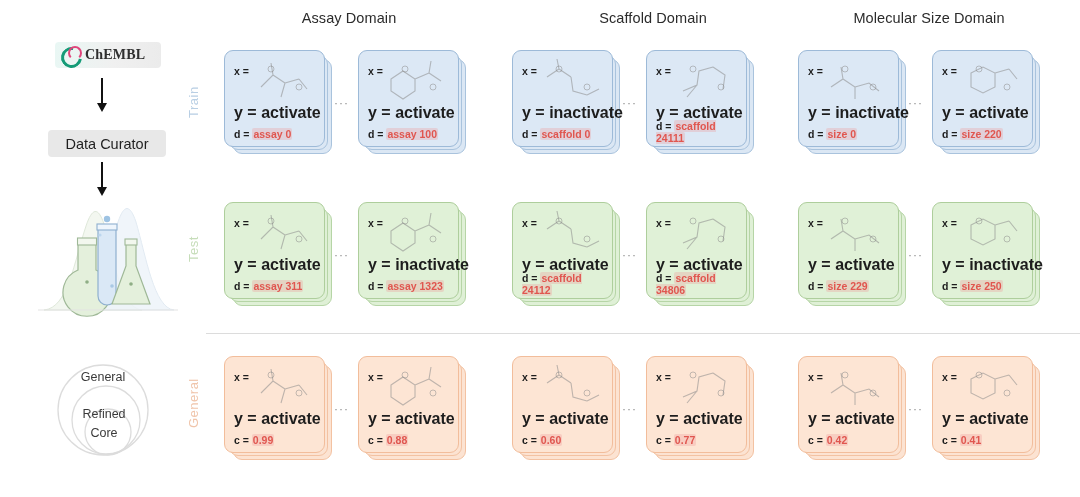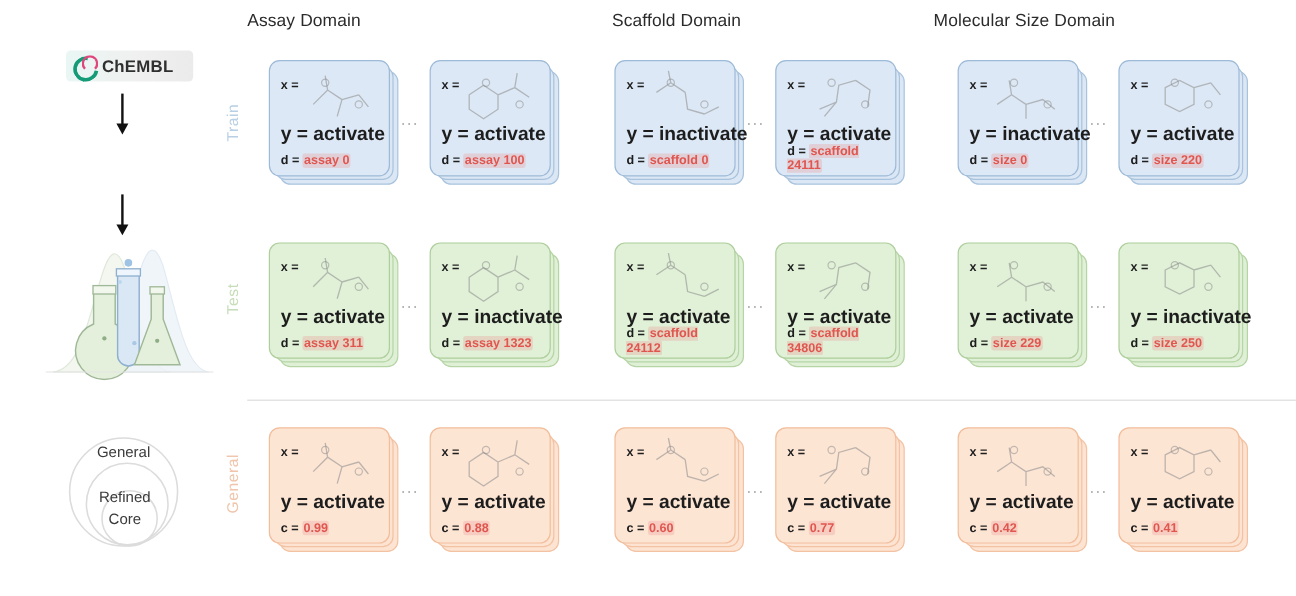--- a/index.html
+++ b/index.html
@@ -9,35 +9,36 @@
     font-family:"Liberation Sans","DejaVu Sans",sans-serif;
     overflow:hidden;
     position:relative;
   }
 
   
   .col-headers{position:absolute;top:0;left:206px;width:874px;height:34px;}
   .col-header{
     position:absolute;top:10px;
     font-size:14.5px;color:#2b2b2b;letter-spacing:.1px;
-    text-align:left;white-space:nowrap;
+    text-align:center;white-space:nowrap;
   }
   .ch0{left:0;width:286px;}
   .ch1{left:304px;width:286px;}
   .ch2{left:572px;width:302px;}
 
   
   .left-col{position:absolute;left:0;top:0;width:206px;height:497px;}
 
   .chembl-chip{
     position:absolute;left:55px;top:42px;
     width:106px;height:26px;border-radius:4px;
     background:linear-gradient(90deg,#e9f7f4 0%,#f0f0f0 55%,#ebebeb 100%);
     display:flex;align-items:center;gap:5px;padding-left:6px;
     box-sizing:border-box;
+    font-family:Liberation Serif, serif;
   }
   .chembl-logo{width:19px;height:19px;position:relative;flex:0 0 auto;}
   .chembl-logo .c-green{
     position:absolute;left:0;top:1px;width:15px;height:15px;border-radius:50%;
     border:3px solid #159b77;border-right-color:transparent;transform:rotate(-35deg);
   }
   .chembl-logo .c-pink{
     position:absolute;left:7px;top:0px;width:10px;height:10px;border-radius:50%;
     border:2.6px solid #e0457b;border-bottom-color:transparent;
   }
@@ -144,20 +145,23 @@
   <div class="chembl-chip">
     <span class="chembl-logo">
       <span class="c-green"></span>
         <span class="c-pink"></span>
     </span>
     <span class="chembl-text">ChEMBL</span>
   </div>
 
   <div class="arrow arrow1"></div>
 
+  <div class="curator-chip">
+    <span class="curator-text">Data Curator</span>
+  </div>
 
   <div class="arrow arrow2"></div>
 
   <div class="flask-art">
     <svg width="140" height="125" viewBox="0 0 140 125">
       <path d="M6 118 C30 116 36 70 48 34 C54 16 60 14 66 32 C76 66 82 116 104 118 Z" fill="#f3f7f0" stroke="#dfe8da" stroke-width="1"></path>
       <path d="M40 118 C62 116 68 62 80 30 C86 12 92 12 98 30 C108 64 116 116 136 118 Z" fill="#eef4fa" stroke="#dde7f0" stroke-width="1" opacity=".85"></path>
 
       <path d="M40 52 L40 78 A24 24 0 1 0 58 78 L58 52 Z" fill="#e4f0dc" stroke="#9fb897" stroke-width="1.2"></path>
       <rect x="39.5" y="46" width="19" height="7" fill="#f2f7ee" stroke="#9fb897" stroke-width="1.1"></rect>

